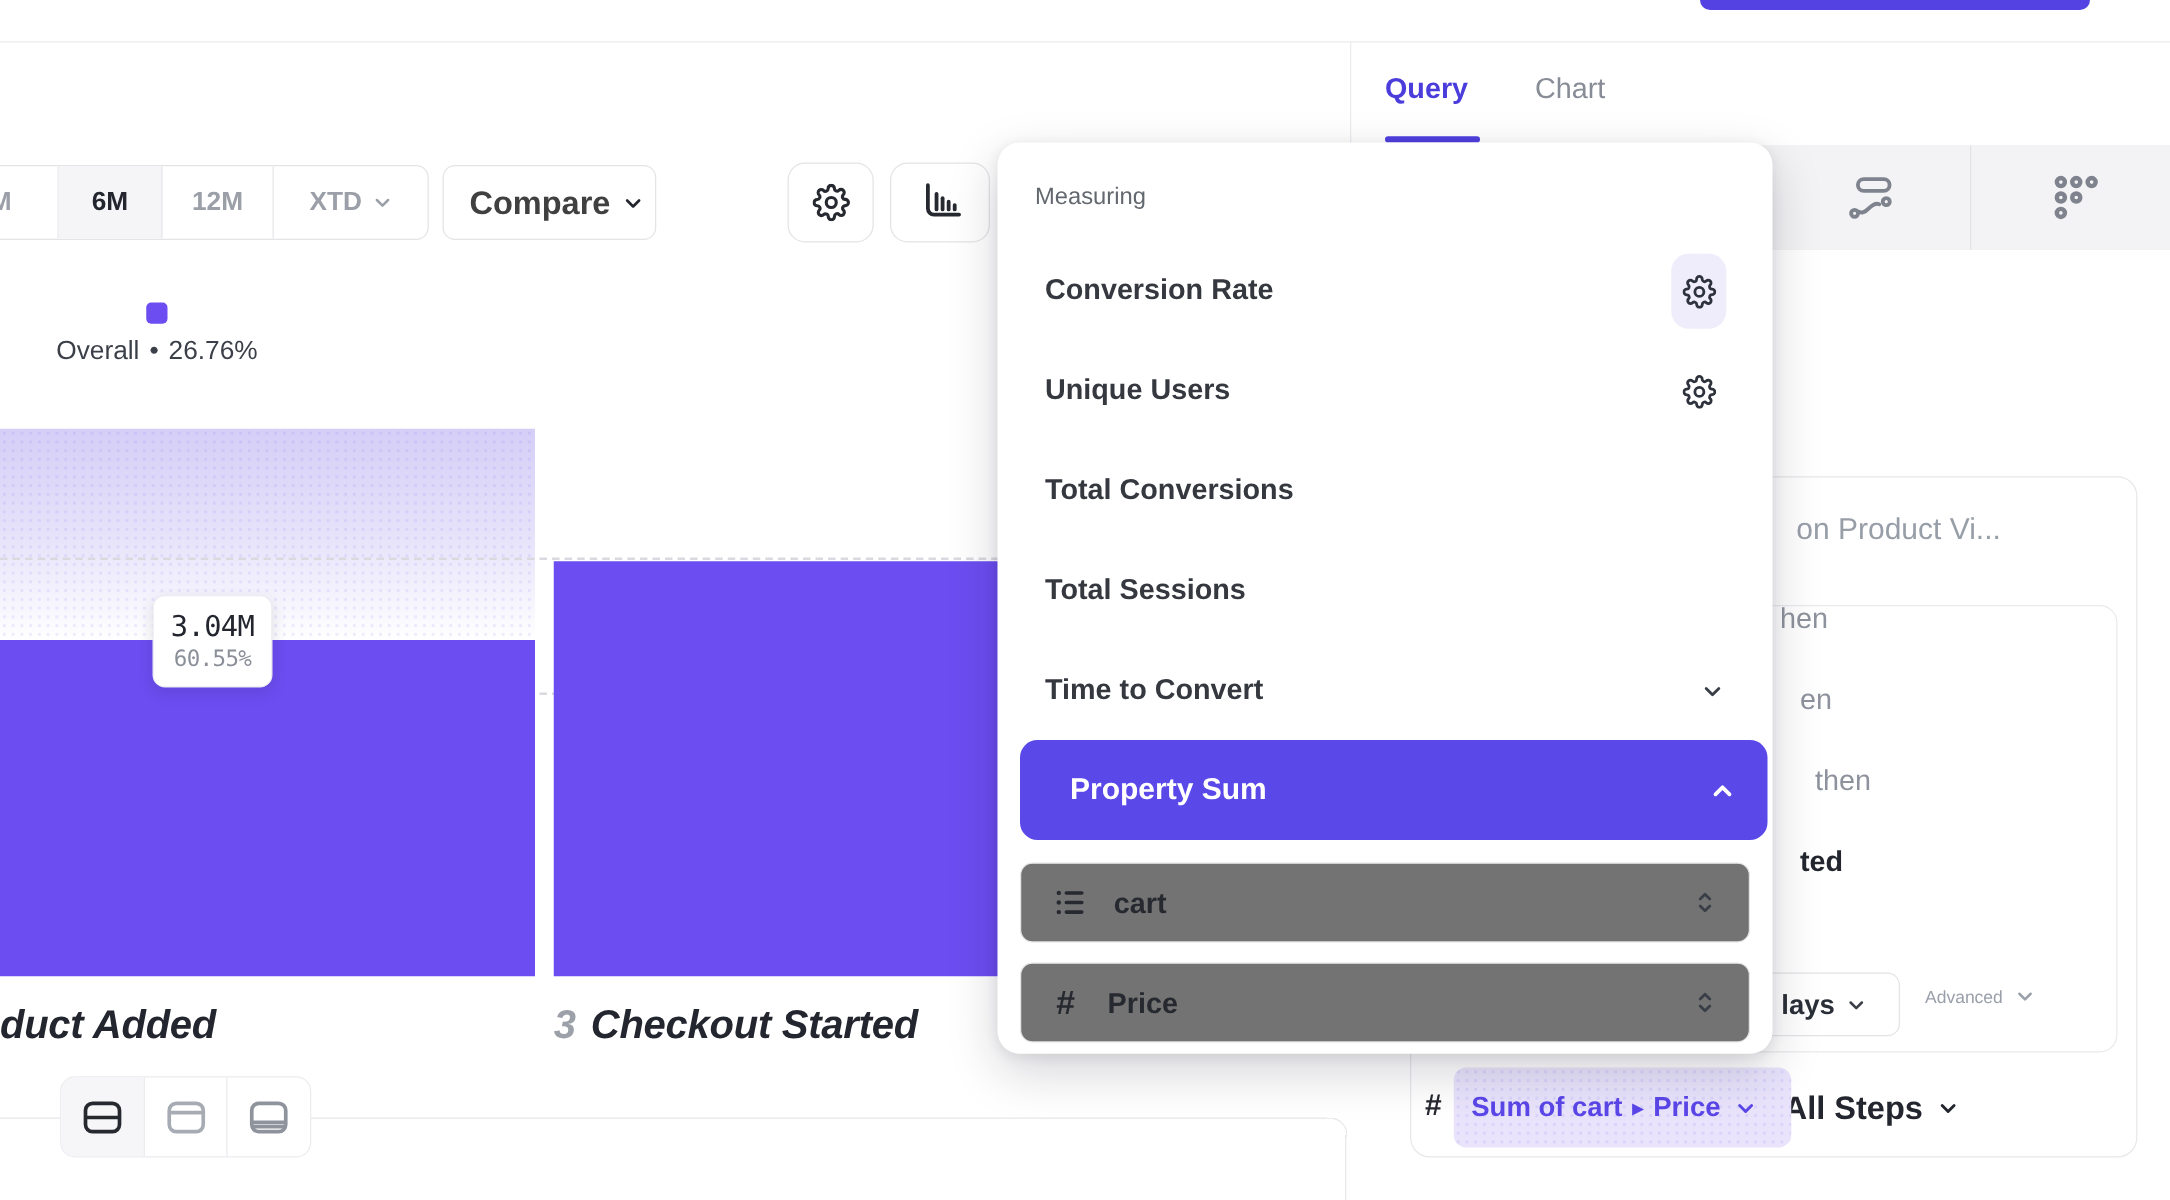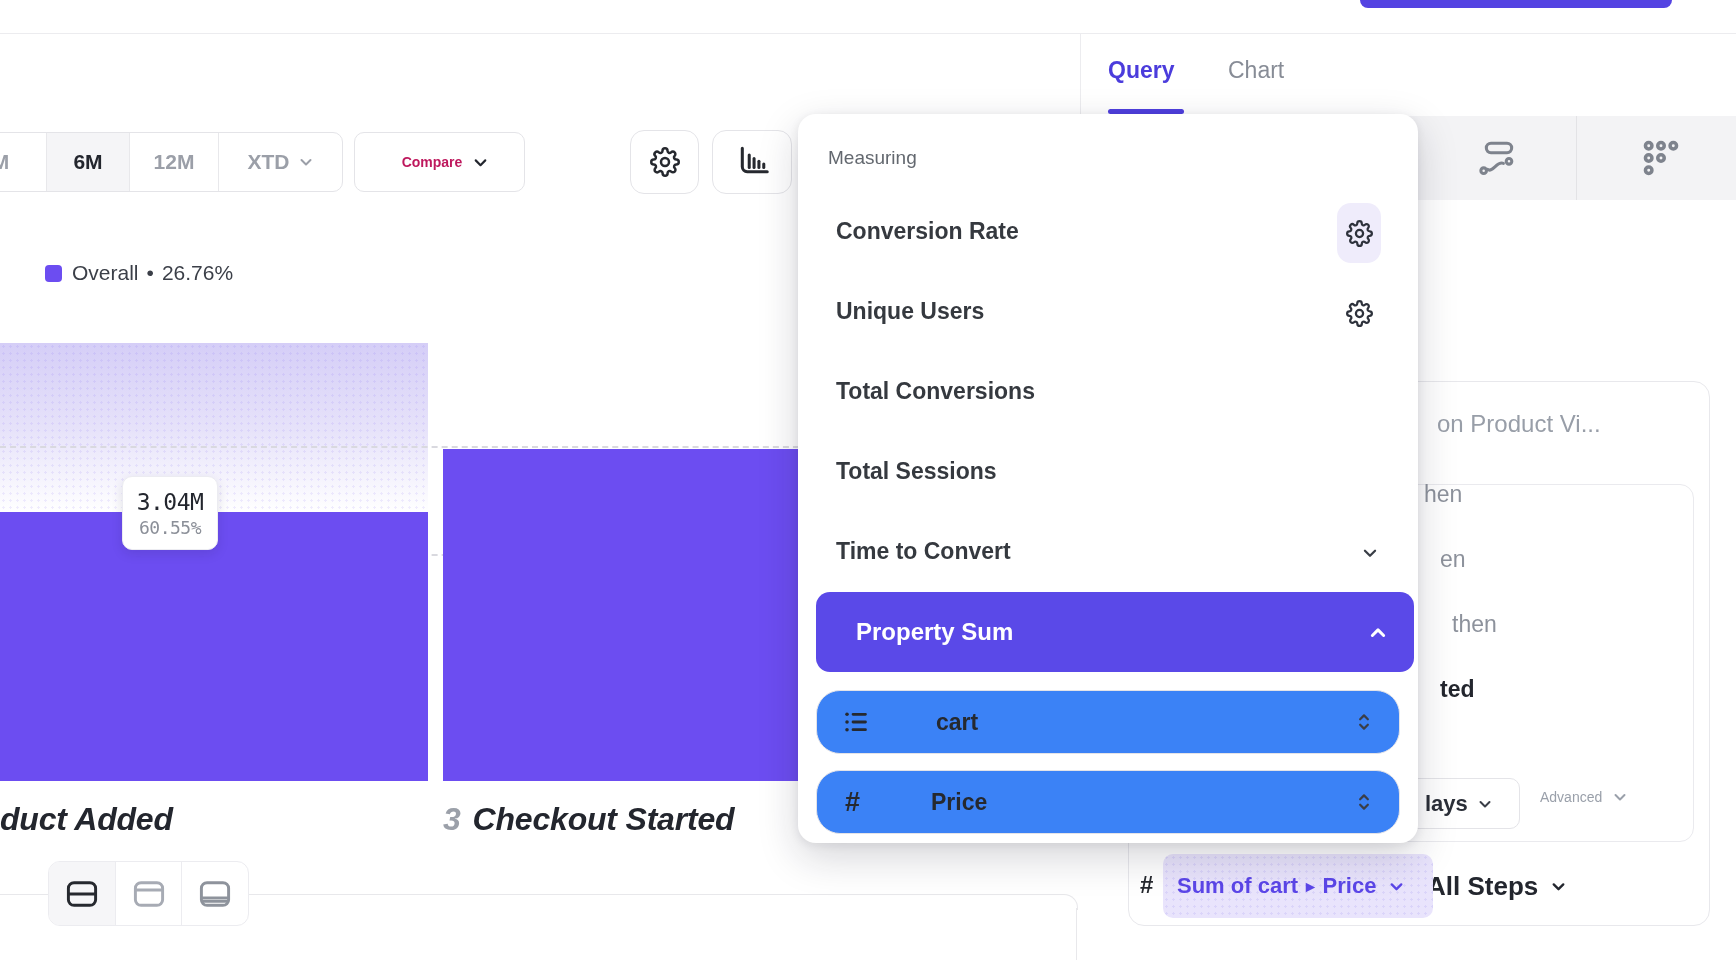--- a/index.html
+++ b/index.html
@@ -12,21 +12,21 @@
   
   .topbar{left:0;top:0;width:1736px;height:33px;background:#fff;border-bottom:1px solid #ececef;}
   .purple-frag{left:1360px;top:0;width:312px;height:8px;background:#5443e2;border-radius:0 0 9px 9px;}
   
   .time-group{left:-46px;top:132px;height:58px;display:flex;border:1px solid #e4e4e8;border-radius:10px;background:#fff;overflow:hidden;}
   .seg{display:flex;align-items:center;justify-content:center;font-size:21px;font-weight:600;color:#9b9fa8;border-right:1px solid #e8e8eb;cursor:pointer;}
   .seg:last-child{border-right:none;}
   .seg.selected{background:#f5f5f7;color:#23262e;font-weight:700;}
   .dots{background-image:radial-gradient(rgba(120,120,150,.16) 1px,transparent 1.3px);background-size:7px 7px;}
   .btn{border:1px solid #e4e4e8;border-radius:10px;background:#fff;display:flex;align-items:center;justify-content:center;gap:10px;cursor:pointer;}
-  .btn-label{font-size:14px;font-weight:600;color:#be185d;margin-left:12px;}
+  .btn-label{font-size:26px;font-weight:600;color:#404040;margin-left:12px;}
   
   .legend{left:45px;top:246px;display:flex;align-items:center;gap:10px;}
   .legend-swatch{width:17px;height:17px;border-radius:4px;background:#6c4df1;}
   .legend-text{font-size:21px;color:#3b3f48;font-weight:500;display:flex;gap:8px;align-items:center;}
   
   .gridline{border-top:2px dashed #d9d9df;height:0;}
   .bar-grad{background:linear-gradient(180deg,#d5cef7 0%,#e7e3fa 52%,rgba(255,255,255,0) 100%);}
   .bar-grad .texture{position:absolute;inset:0;background-image:radial-gradient(rgba(108,77,241,.10) 1.1px,transparent 1.4px);background-size:7px 7px;}
   .bar-solid{background:#6c4df1;}
   .val-box{background:#fff;border:1px solid #ececf1;border-radius:10px;box-shadow:0 4px 12px rgba(25,25,50,.12);
@@ -55,21 +55,21 @@
   .pill-lav .texture{position:absolute;inset:0;border-radius:10px;background-image:radial-gradient(rgba(91,70,232,.10) 1.1px,transparent 1.4px);background-size:7px 7px;}
   .purple-txt{color:#5b46e8;font-weight:700;font-size:22px;position:relative;}
   
   .panel{left:798px;top:114px;width:620px;height:729px;background:#fff;border-radius:18px;z-index:50;
     box-shadow:0 14px 40px rgba(20,20,43,.18),0 2px 10px rgba(20,20,43,.08);}
   .panel-title{font-size:19px;color:#63686f;font-weight:500;}
   .m-item{font-size:23px;font-weight:600;color:#35393f;cursor:pointer;white-space:nowrap;}
   .gear-bg{background:#efecfb;border-radius:14px;}
   .prop-pill{background:#5a49e8;border-radius:14px;display:flex;align-items:center;cursor:pointer;padding-left:16px;}
   .prop-pill-label{color:#fff;font-size:24px;font-weight:700;margin-left:24px;}
-  .select-row{border:1.5px solid #e3e3e8;border-radius:24px;background:#3b82f6;display:flex;align-items:center;cursor:pointer;gap:45px;}
+  .select-row{border:1.5px solid #e3e3e8;border-radius:10px;background:#737373;display:flex;align-items:center;cursor:pointer;}
   .select-label{font-size:23px;font-weight:600;color:#26292f;}
   .hash{font-weight:700;color:#26292f;}
   svg{display:block;}
 </style>
 </head>
 <body>
 
 <div class="abs topbar">
   <div class="abs purple-frag"></div>
 </div>
@@ -111,21 +111,21 @@
   <div class="abs btn" style="left:712px;top:97px;width:78px;height:62px;border-radius:14px;">
     <svg width="36" height="36" viewBox="0 0 26 26" fill="none" stroke="#26292f" stroke-width="2.2" stroke-linecap="round">
       <path d="M6 3v13.5a3.5 3.5 0 003.5 3.5H24" stroke-linejoin="round"></path>
       <path d="M11 8v9"></path>
         <path d="M14.5 10.5v6.5"></path>
         <path d="M18 12.5v4.5"></path>
         <path d="M21.5 14.5v2.5"></path>
     </svg>
   </div>
 
-  <div class="abs legend" style="top:228px;">
+  <div class="abs legend" style="top:209px;flex-direction:column;">
     <div class="legend-swatch"></div>
     <div class="legend-text">
       <span>Overall</span>
       <span>•</span>
       <span>26.76%</span>
     </div>
   </div>
 
   <div class="abs gridline" style="left:0;top:413px;width:1080px;z-index:3;"></div>
   <div class="abs gridline" style="left:0;top:521px;width:1080px;z-index:0;"></div>

